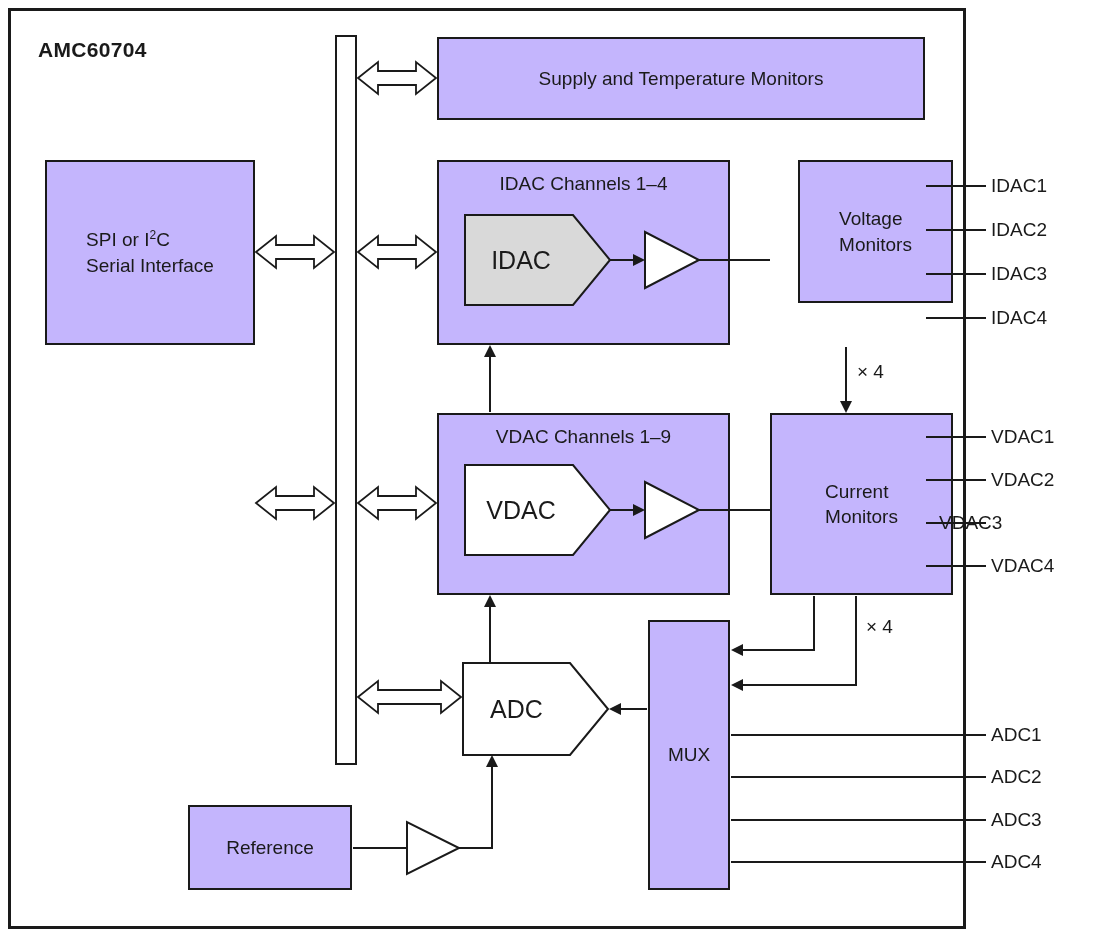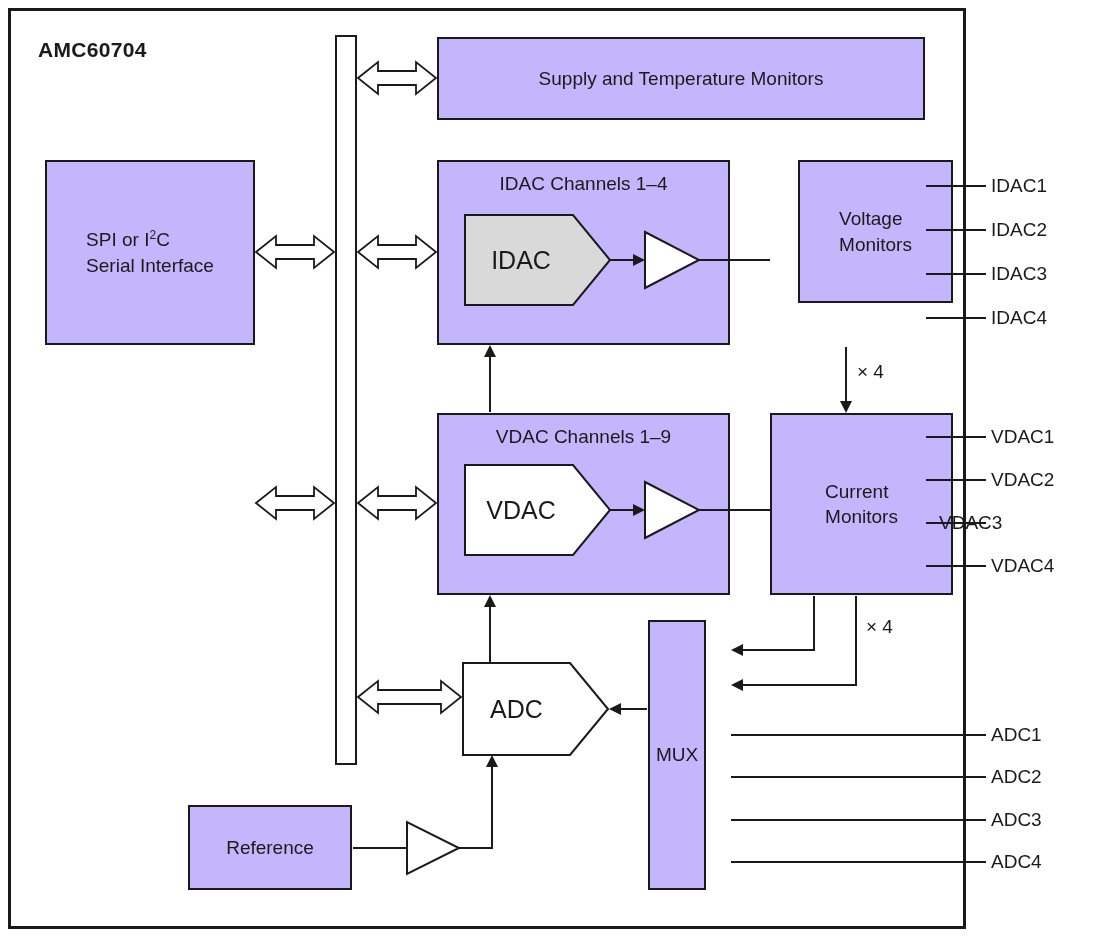--- a/index.html
+++ b/index.html
@@ -93,21 +93,21 @@
   <div class="box top" style="left:437px; top:413px; width:293px; height:182px;">
     <div>VDAC Channels 1–9</div>
   </div>
 
   <div class="box pre" style="left:770px; top:160px; width:155px; height:143px;margin-left:28px;">Voltage
 Monitors</div>
 
   <div class="box pre" style="left:770px; top:413px; width:183px; height:182px;">Current
 Monitors</div>
 
-  <div class="box" style="left:648px; top:620px; width:58px; height:270px;">MUX</div>
+  <div class="box" style="left:648px; top:620px; width:82px; height:270px;">MUX</div>
 
   <div class="box" style="left:188px; top:805px; width:164px; height:85px;">Reference</div>
 
   <svg class="wires" width="1100" height="941" viewBox="0 0 1100 941">
 
     <g fill="#ffffff" stroke="#1a1a1a" stroke-width="1.8" stroke-linejoin="miter">
       <polygon points="358,78 378,62 378,71 416,71 416,62 436,78 416,94 416,85 378,85 378,94"></polygon>
       <polygon points="256,252 276,236 276,245 314,245 314,236 334,252 314,268 314,259 276,259 276,268"></polygon>
       <polygon points="358,252 378,236 378,245 416,245 416,236 436,252 416,268 416,259 378,259 378,268"></polygon>
       <polygon points="256,503 276,487 276,496 314,496 314,487 334,503 314,519 314,510 276,510 276,519"></polygon>

